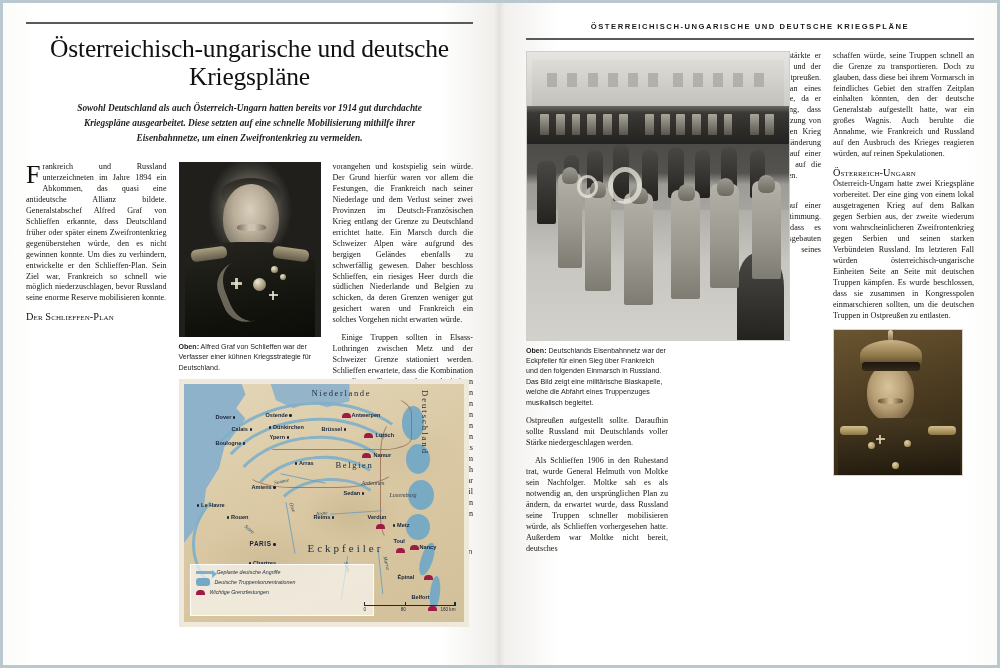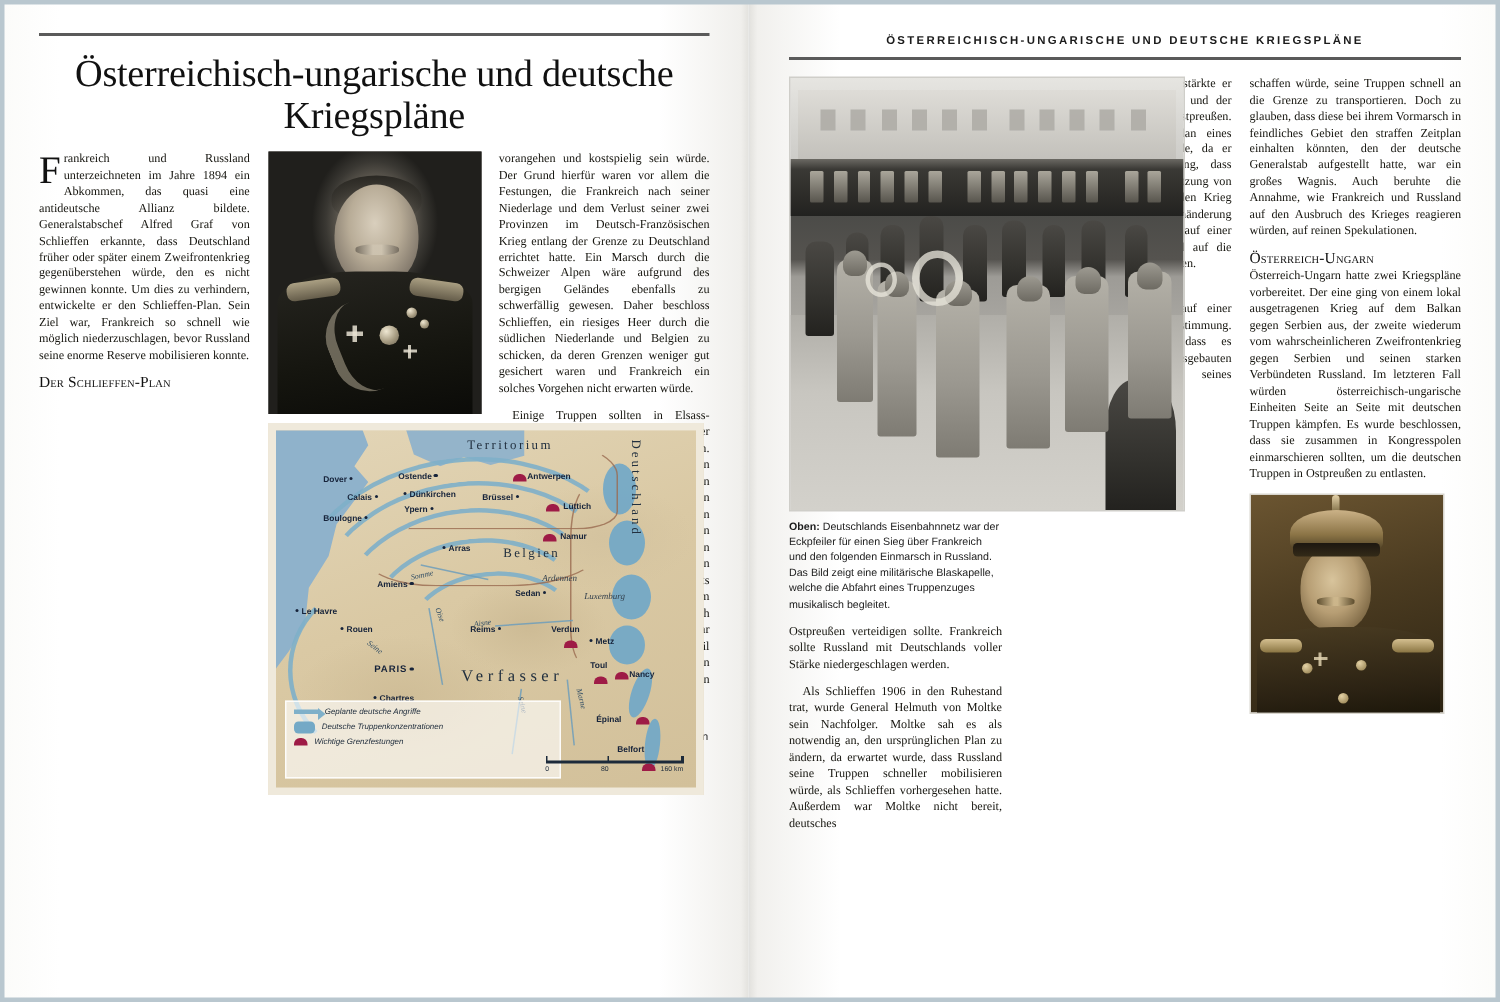--- a/index.html
+++ b/index.html
@@ -390,20 +390,21 @@
 </head>
 <body>
 
 <div class="spread">
 
   <div class="page page-left">
 
     <div class="rule"></div>
 
     <div class="title">Österreichisch-ungarische und deutsche Kriegspläne</div>
+    <div class="standfirst">Sowohl Deutschland als auch Österreich-Ungarn hatten bereits vor 1914 gut durchdachte Kriegspläne ausgearbeitet. Diese setzten auf eine schnelle Mobilisierung mithilfe ihrer Eisenbahnnetze, um einen Zweifrontenkrieg zu vermeiden.</div>
 
     <div class="cols">
 
       <div class="col">
         <p class="body dropcap">Frankreich und Russland unterzeichneten im Jahre 1894 ein Abkommen, das quasi eine antideutsche Allianz bildete. Generalstabschef Alfred Graf von Schlieffen erkannte, dass Deutschland früher oder später einem Zweifrontenkrieg gegenüberstehen würde, den es nicht gewinnen konnte. Um dies zu verhindern, entwickelte er den Schlieffen-Plan. Sein Ziel war, Frankreich so schnell wie möglich niederzuschlagen, bevor Russland seine enorme Reserve mobilisieren konnte.</p>
         <div class="subhead">Der Schlieffen-Plan</div>
       </div>
 
       <div class="col">
         <div class="photo photo-schlieffen">
@@ -415,20 +416,23 @@
           <div class="ph-epaul r"></div>
           <div class="ph-sash"></div>
           <div class="ph-medal" style="left:74px;top:116px;width:13px;height:13px"></div>
           <div class="ph-medal" style="left:92px;top:104px;width:7px;height:7px"></div>
           <div class="ph-medal" style="left:101px;top:112px;width:6px;height:6px"></div>
           <div class="ph-cross" style="left:52px;top:120px;width:11px;height:3px"></div>
           <div class="ph-cross" style="left:56px;top:116px;width:3px;height:11px"></div>
           <div class="ph-cross" style="left:90px;top:132px;width:9px;height:2.5px"></div>
           <div class="ph-cross" style="left:93px;top:129px;width:2.5px;height:9px"></div>
         </div>
+        <div class="caption">
+          <b>Oben:</b><span> Alfred Graf von Schlieffen war der Verfasser einer kühnen Kriegsstrategie für Deutschland.</span>
+        </div>
 
         <div class="map">
           <div class="map-land"></div>
           <div class="map-sea"></div>
           <div class="map-sea2"></div>
 
           <div class="blob" style="left:218px;top:22px;width:22px;height:34px;"></div>
           <div class="blob" style="left:222px;top:60px;width:24px;height:30px;"></div>
           <div class="blob" style="left:224px;top:96px;width:26px;height:30px;"></div>
           <div class="blob" style="left:222px;top:130px;width:24px;height:26px;"></div>
@@ -445,24 +449,24 @@
           <div style="position:absolute;left:88px;top:6px;width:140px;height:60px;border:1px solid #9a6b50;border-color:transparent #9a6b50 #9a6b50 transparent;border-radius:0 40% 20% 0;opacity:.8"></div>
           <div style="position:absolute;left:60px;top:42px;width:156px;height:62px;border:1px solid #9a6b50;border-color:transparent transparent #9a6b50 transparent;border-radius:0 0 40% 30%;opacity:.8"></div>
           <div style="position:absolute;left:196px;top:36px;width:46px;height:120px;border:1px solid #9a6b50;border-color:transparent transparent transparent #9a6b50;border-radius:30% 0 0 20%;opacity:.8"></div>
 
           <div class="riverline" style="left:96px;top:94px;width:46px;height:1.2px;transform:rotate(12deg)"></div>
           <div class="riverline" style="left:106px;top:118px;width:1.2px;height:52px;transform:rotate(-10deg)"></div>
           <div class="riverline" style="left:146px;top:128px;width:52px;height:1.2px;transform:rotate(-4deg)"></div>
           <div class="riverline" style="left:160px;top:172px;width:1.2px;height:44px;transform:rotate(8deg)"></div>
           <div class="riverline" style="left:196px;top:166px;width:1.2px;height:44px;transform:rotate(-6deg)"></div>
 
-          <div class="country" style="left:128px;top:4px;">Territorium</div>
+          <div class="country" style="left:128px;top:4px;">Niederlande</div>
           <div class="country" style="left:152px;top:76px;">Belgien</div>
           <div class="country" style="left:236px;top:6px;writing-mode:vertical-rl;letter-spacing:2px;">Deutschland</div>
-          <div class="country" style="left:124px;top:158px;font-size:11px;letter-spacing:3px;">Verfasser</div>
+          <div class="country" style="left:124px;top:158px;font-size:11px;letter-spacing:3px;">Eckpfeiler</div>
 
           <div class="region" style="left:178px;top:96px;">Ardennen</div>
           <div class="region" style="left:206px;top:108px;width:24px;line-height:1.05;">Luxemburg</div>
 
           <div class="river" style="left:90px;top:94px;transform:rotate(-12deg)">Somme</div>
           <div class="river" style="left:104px;top:120px;transform:rotate(70deg)">Oise</div>
           <div class="river" style="left:132px;top:126px;transform:rotate(-8deg)">Aisne</div>
           <div class="river" style="left:60px;top:142px;transform:rotate(38deg)">Seine</div>
           <div class="river" style="left:196px;top:176px;transform:rotate(76deg)">Marne</div>
           <div class="river" style="left:158px;top:180px;transform:rotate(74deg)">Seine</div>
@@ -604,21 +608,21 @@
           <div class="soldier" style="left:86%;top:45%;width:11%;height:34%"></div>
           <div class="helm" style="left:88%;top:43%;width:6.5%;height:6%"></div>
           <div class="tuba" style="left:31%;top:40%;width:13%;height:13%"></div>
           <div class="tuba" style="left:19%;top:43%;width:8%;height:8%;border-width:3px"></div>
         </div>
 
         <div class="caption">
           <b>Oben:</b><span> Deutschlands Eisenbahnnetz war der Eckpfeiler für einen Sieg über Frankreich und den folgenden Einmarsch in Russland. Das Bild zeigt eine militärische Blaskapelle, welche die Abfahrt eines Truppenzuges musikalisch begleitet.</span>
         </div>
 
-        <p class="body" style="margin-top:8px">Ostpreußen verteidigen sollte. Frankreich sollte Russland mit Deutschlands voller Stärke niedergeschlagen werden.</p>
+        <p class="body" style="margin-top:8px">Ostpreußen aufgestellt sollte. Daraufhin sollte Russland mit Deutschlands voller Stärke niedergeschlagen werden.</p>
         <p class="body indent">Als Schlieffen 1906 in den Ruhestand trat, wurde General Helmuth von Moltke sein Nachfolger. Moltke sah es als notwendig an, den ursprünglichen Plan zu ändern, da erwartet wurde, dass Russland seine Truppen schneller mobilisieren würde, als Schlieffen vorhergesehen hatte. Außerdem war Moltke nicht bereit, deutsches</p>
       </div>
 
       <div class="col">
         <p class="body">Territorium aufzugeben. So verstärkte er die Streitkräfte zwischen Metz und der Schweizer Grenze sowie in Ostpreußen. Moltke verwarf auch den Plan eines Vorstoßes über die Niederlande, da er fälschlicherweise davon ausging, dass Großbritannien wegen der Verletzung von Belgiens Neutralität nicht in den Krieg ziehen würde. Diese Planänderung bedeutete, dass seine Truppen auf einer schmalen Front vorrücken und auf die Festung von Lüttich treffen würden.</p>
         <div class="subhead">Krieg nach Plan</div>
         <p class="body">Der Schlieffen-Plan beruhte auf einer perfekten zeitlichen Abstimmung. Niemand zweifelte daran, dass es Deutschland dank seines gut ausgebauten Eisenbahnnetzes und seines Mobilisierungsplans</p>
       </div>
 
       <div class="col">

